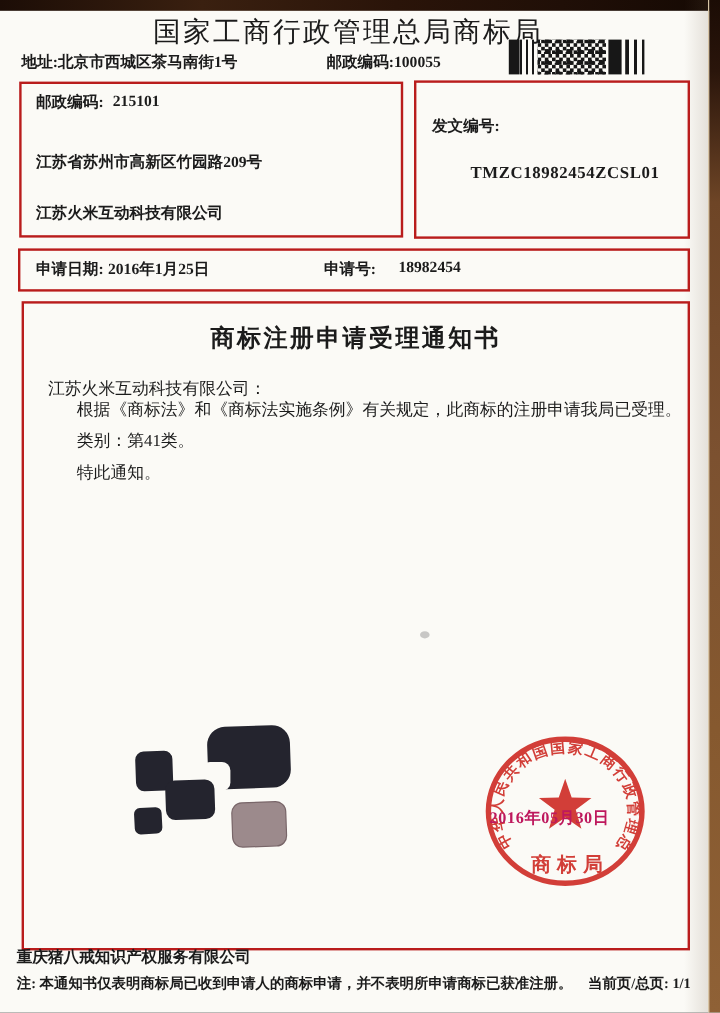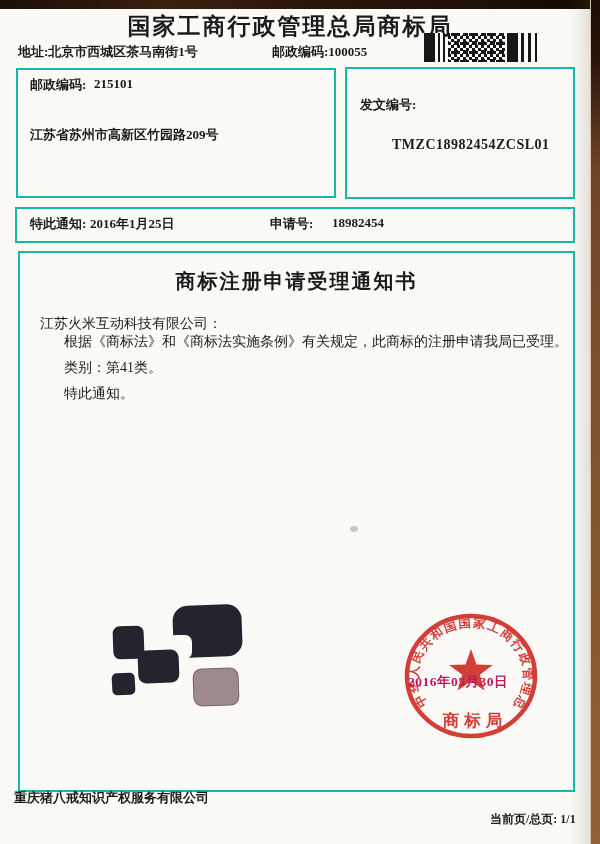--- a/index.html
+++ b/index.html
@@ -12,36 +12,36 @@
   
   .top-band{position:absolute;left:0;top:0;width:100%;height:9px;
     background:linear-gradient(90deg,#1c0d06,#3a2010 28%,#2a1409 55%,#200f07 78%,#150903);}
   .right-band{position:absolute;right:0;top:0;bottom:0;width:9px;
     border-left:1px solid #d8c5a6;
     background:linear-gradient(180deg,#1b0c05 0%,#2a150b 7%,#6e4526 20%,#7c5130 45%,#86592f 72%,#8f6136 100%);}
   .edge-shadow{position:absolute;right:10px;top:0;bottom:0;width:20px;
     background:linear-gradient(90deg,rgba(0,0,0,0),rgba(110,90,70,.16));}
   
   .doc-title{position:absolute;left:0;right:20px;top:11px;text-align:center;
-    font-size:23px;font-weight:700;letter-spacing:2px;}
+    font-size:23px;font-weight:400;letter-spacing:2px;}
   .addr{position:absolute;left:18px;top:43px;font-size:13px;font-weight:700;}
   .hdr-post{position:absolute;left:272px;top:43px;font-size:13px;font-weight:700;}
   
   .barcode{position:absolute;left:424px;top:33px;width:124px;height:29px;display:flex;align-items:stretch;}
   .bc-solid{width:9px;background:#171717;}
   .bc-bars{width:13px;background:repeating-linear-gradient(90deg,#171717 0 2px,transparent 2px 5px);}
   .bc-noise{width:57px;margin:0 2px;
     background:
       repeating-conic-gradient(#171717 0% 25%,transparent 25% 50%),
       repeating-conic-gradient(transparent 0% 30%,#171717 30% 55%,transparent 55% 100%);
     background-size:6px 6px,9px 9px;background-position:0 0,2px 3px;}
   .bc-solid2{width:11px;background:#171717;margin-right:3px;}
   .bc-bars2{width:16px;background:repeating-linear-gradient(90deg,#171717 0 3px,transparent 3px 7px);}
   
-  .box{position:absolute;border:2px solid #14b8a6;}
+  .box{position:absolute;border:2px solid #b91c1c;}
   .recipient-box{left:16px;top:68px;width:316px;height:126px;}
   .dispatch-box{left:345px;top:67px;width:226px;height:128px;}
   .app-box{left:15px;top:207px;width:556px;height:32px;}
   .main-box{left:18px;top:251px;width:553px;height:537px;}
   .fld{position:absolute;font-size:13px;font-weight:700;white-space:nowrap;}
   .mono-num{font-family:"Liberation Serif","DejaVu Serif",serif;font-weight:600;letter-spacing:.5px;}
   
   .notice-title{position:absolute;left:0;right:0;top:15px;text-align:center;
     font-size:20px;font-weight:700;letter-spacing:2px;}
   .n-line{position:absolute;font-size:14px;font-weight:500;white-space:nowrap;}
@@ -85,29 +85,30 @@
     <div class="bc-bars"></div>
     <div class="bc-noise"></div>
     <div class="bc-solid2"></div>
     <div class="bc-bars2"></div>
   </div>
 
   <div class="box recipient-box">
     <span class="fld" style="left:12px;top:6px;">邮政编码:</span>
     <span class="fld" style="left:76px;top:6px;">215101</span>
     <span class="fld" style="left:12px;top:56px;">江苏省苏州市高新区竹园路209号</span>
+    <span class="fld" style="left:12px;top:99px;">江苏火米互动科技有限公司</span>
   </div>
 
   <div class="box dispatch-box">
     <span class="fld" style="left:13px;top:27px;">发文编号:</span>
     <span class="fld mono-num" style="left:45px;top:68px;font-size:14px;">TMZC18982454ZCSL01</span>
   </div>
 
   <div class="box app-box">
-    <span class="fld" style="left:13px;top:6px;">特此通知:</span>
+    <span class="fld" style="left:13px;top:6px;">申请日期:</span>
     <span class="fld" style="left:73px;top:6px;">2016年1月25日</span>
     <span class="fld" style="left:253px;top:6px;">申请号:</span>
     <span class="fld" style="left:315px;top:6px;">18982454</span>
   </div>
 
   <div class="box main-box">
     <div class="notice-title">商标注册申请受理通知书</div>
     <div class="n-line" style="left:20px;top:62px;">江苏火米互动科技有限公司：</div>
     <div class="n-line" style="left:44px;top:80px;">根据《商标法》和《商标法实施条例》有关规定，此商标的注册申请我局已受理。</div>
     <div class="n-line" style="left:44px;top:106px;">类别：第41类。</div>
@@ -132,15 +133,16 @@
           <textPath href="#sealArc">中华人民共和国国家工商行政管理总局</textPath>
         </text>
         <polygon points="70,37 75.4,52.6 91.9,52.9 78.8,62.8 83.5,78.6 70,69.2 56.5,78.6 61.2,62.8 48.1,52.9 64.6,52.6" fill="#cf2f28"></polygon>
         <text x="74" y="114" text-anchor="middle" font-size="16.5" letter-spacing="5" font-weight="bold" fill="#cf2f28">商标局</text>
       </svg>
       <div class="seal-date">2016年05月30日</div>
     </div>
   </div>
 
   <div class="agent">重庆猪八戒知识产权服务有限公司</div>
+  <div class="note">注: 本通知书仅表明商标局已收到申请人的商标申请，并不表明所申请商标已获准注册。</div>
   <div class="pagelabel">当前页/总页: 1/1</div>
 
 </div>
 
 </body></html>

